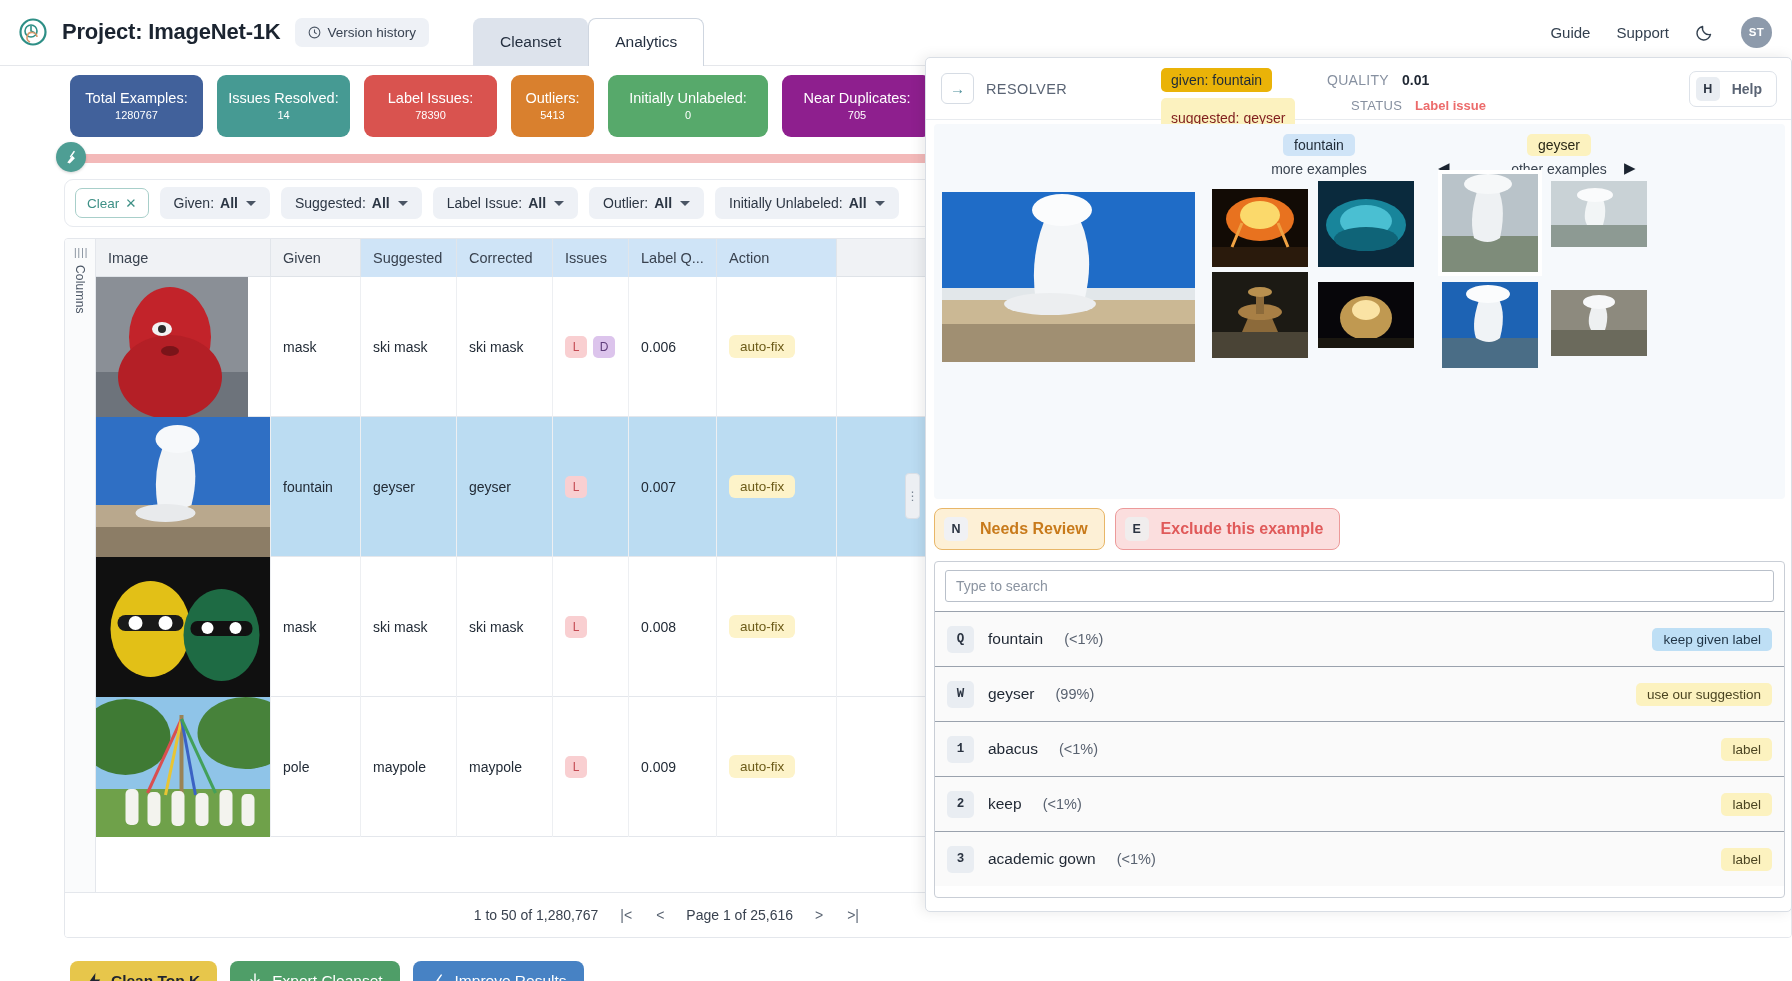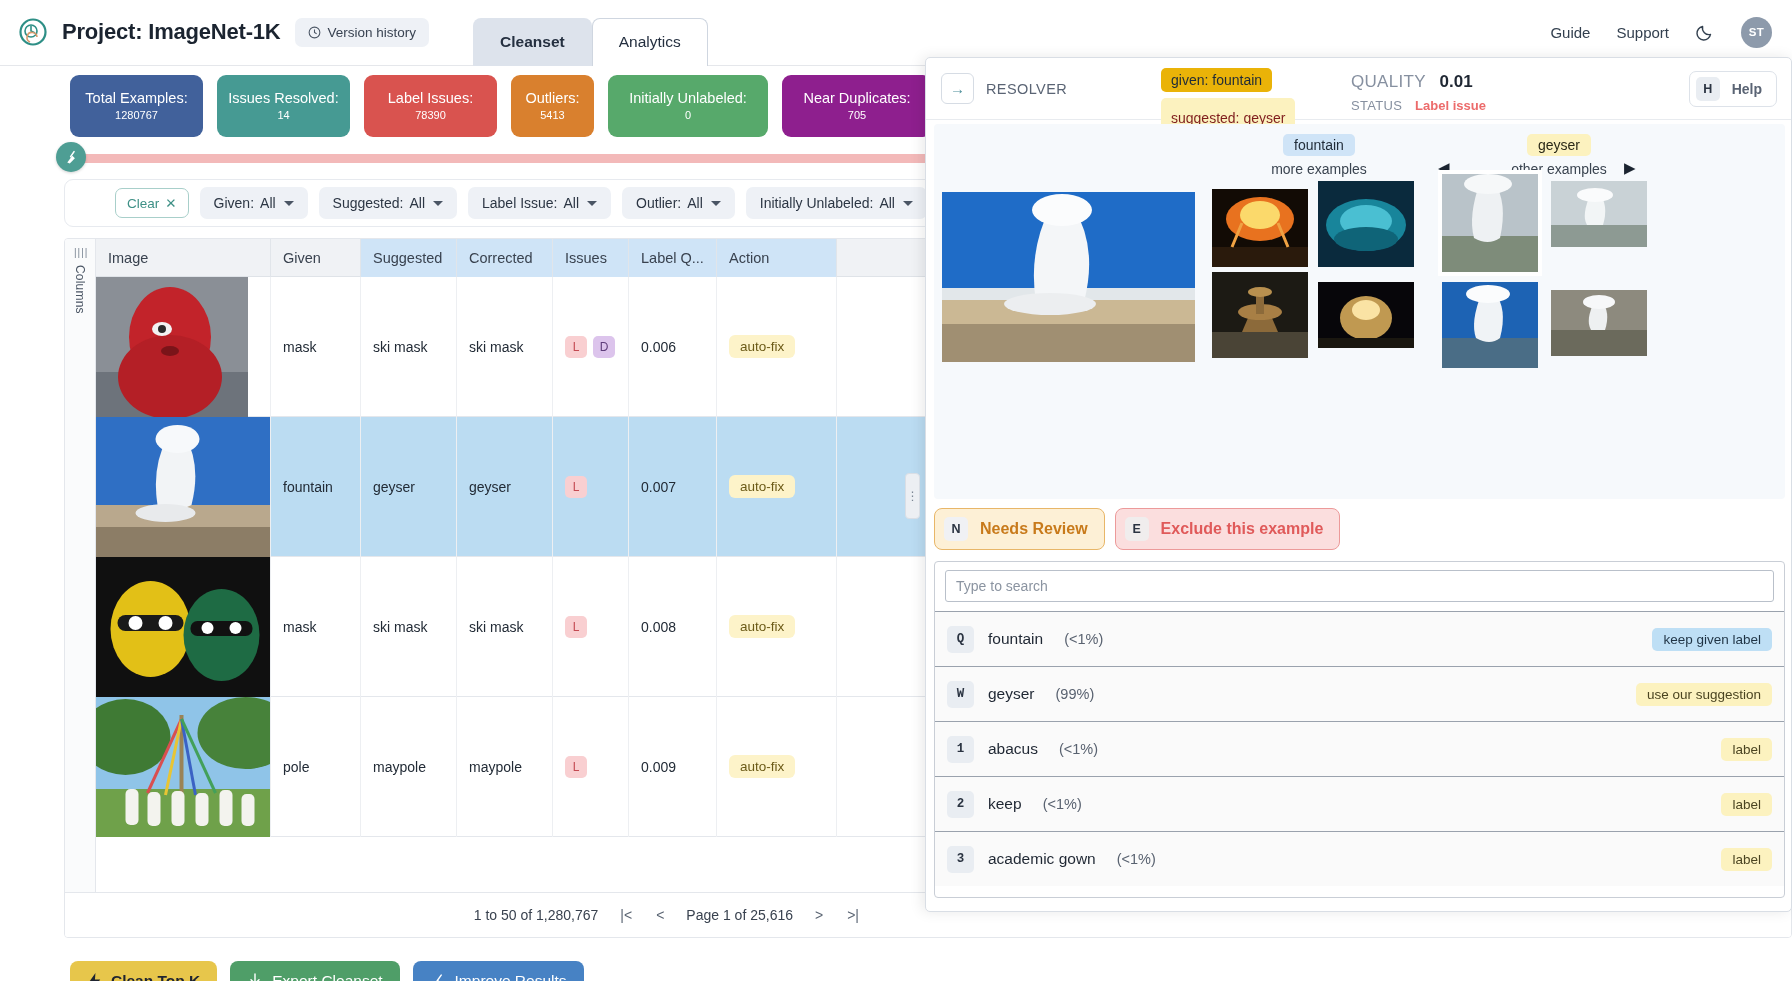--- a/index.html
+++ b/index.html
@@ -27,21 +27,21 @@
     background: #eef1f6; border-radius: 7px; padding: 7px 13px;
     font-size: 13.5px; color: #394352; white-space: nowrap;
   }
   .vhist .clock { width: 13px; height: 13px; }
   .tabs { display: flex; align-items: flex-end; height: 66px; margin-left: 30px; gap: 0; }
   .tab {
     padding: 14px 26px 15px; font-size: 15.5px; color: #253040;
     border: 1px solid transparent; border-bottom: none;
     border-radius: 8px 8px 0 0; position: relative; top: 1px; white-space: nowrap;
   }
-  .tab.sel { background: #dde3ec; font-weight: bold; }
+  .tab.sel { background: #dde3ec; }
   .tab.active { background: #ffffff; border-color: #cfd6e0; }
   .tb-right { margin-left: auto; display: flex; align-items: center; height: 66px; padding-right: 20px; gap: 26px; }
   .tb-link { font-size: 15px; color: #33404f; white-space: nowrap; }
   .moon { width: 20px; height: 20px; color: #33404f; }
   .avatar {
     width: 31px; height: 31px; border-radius: 50%; background: #8d9aab; color: #fff;
     font-size: 11.5px; font-weight: 700; display: flex; align-items: center; justify-content: center;
     letter-spacing: 0.4px;
   }
 
@@ -64,27 +64,27 @@
     box-shadow: 0 1px 3px rgba(0,0,0,.18);
   }
 
   .filterbar {
     position: absolute; left: 64px; top: 113px; width: 1728px; height: 48px;
     background: #fff; border: 1px solid #e7eaef; border-radius: 9px;
     display: flex; align-items: center; padding: 0 10px; gap: 11px;
   }
   .clearbtn {
     display: flex; align-items: center; gap: 6px; border: 1px solid #a8cfca;
-    border-radius: 7px; padding: 6px 11px; font-size: 13.5px; color: #3e9086; background: #fff; margin-left: 40px;
+    border-radius: 7px; padding: 6px 11px; font-size: 13.5px; color: #3e9086; background: #fff;
   }
   .fdrop {
     display: flex; align-items: center; gap: 6px; background: #eef1f6; border-radius: 7px;
     padding: 8px 14px; font-size: 14px; color: #2c3644; white-space: nowrap;
   }
-  .fdrop b { font-weight: 400; }
+  .fdrop b { font-weight: 700; }
   .caret { width: 0; height: 0; border-left: 5px solid transparent; border-right: 5px solid transparent; border-top: 5px solid #4a5564; margin-left: 2px; }
 
   
   .tablewrap {
     position: absolute; left: 64px; top: 172px; width: 1728px; height: 700px;
     border: 1px solid #e4e7ec; border-radius: 4px; background: #fff; overflow: hidden;
   }
   .colgrip {
     position: absolute; left: 0; top: 0; width: 31px; height: 655px;
     background: #fafbfc; border-right: 1px solid #e4e7ec;
@@ -147,21 +147,21 @@
   .resolver-lbl { position: absolute; left: 60px; top: 23px; font-size: 14.5px; color: #5a6personal; }
   .resolver-lbl { color: #5a6474; letter-spacing: .4px; }
   .chip-given {
     position: absolute; left: 235px; top: 10px; background: #eab308; color: #1f2b38;
     border-radius: 5px; padding: 4px 10px; font-size: 14px; white-space: nowrap;
   }
   .chip-sugg {
     position: absolute; left: 235px; top: 40px; background: #fcf2bf; color: #7f1d1d;
     border-radius: 5px; padding: 12px 10px; font-size: 14px; white-space: nowrap;
   }
-  .qrow { position: absolute; left: 425px; top: 14px; font-size: 17px; color: #8690a0; letter-spacing:.3px; }
+  .qrow { position: absolute; left: 401px; top: 14px; font-size: 14px; color: #8690a0; letter-spacing:.3px; }
   .qrow .val { color: #1f2733; font-weight: 700; margin-left: 9px; letter-spacing: 0; }
   .srow { position: absolute; left: 425px; top: 40px; font-size: 13px; color: #8690a0; letter-spacing:.3px; }
   .srow .val { color: #ec6b6b; font-weight: 700; margin-left: 9px; letter-spacing: 0; }
   .helpbtn {
     position: absolute; right: 14px; top: 13px; display: flex; align-items: center; gap: 12px;
     border: 1px solid #dde2e9; border-radius: 7px; padding: 5px 14px 5px 6px;
   }
   .kbd {
     min-width: 24px; height: 24px; padding: 0 6px; border-radius: 5px; background: #e9edf2;
     display: flex; align-items: center; justify-content: center; font-size: 12.5px; font-weight: 700; color: #2b3442;

